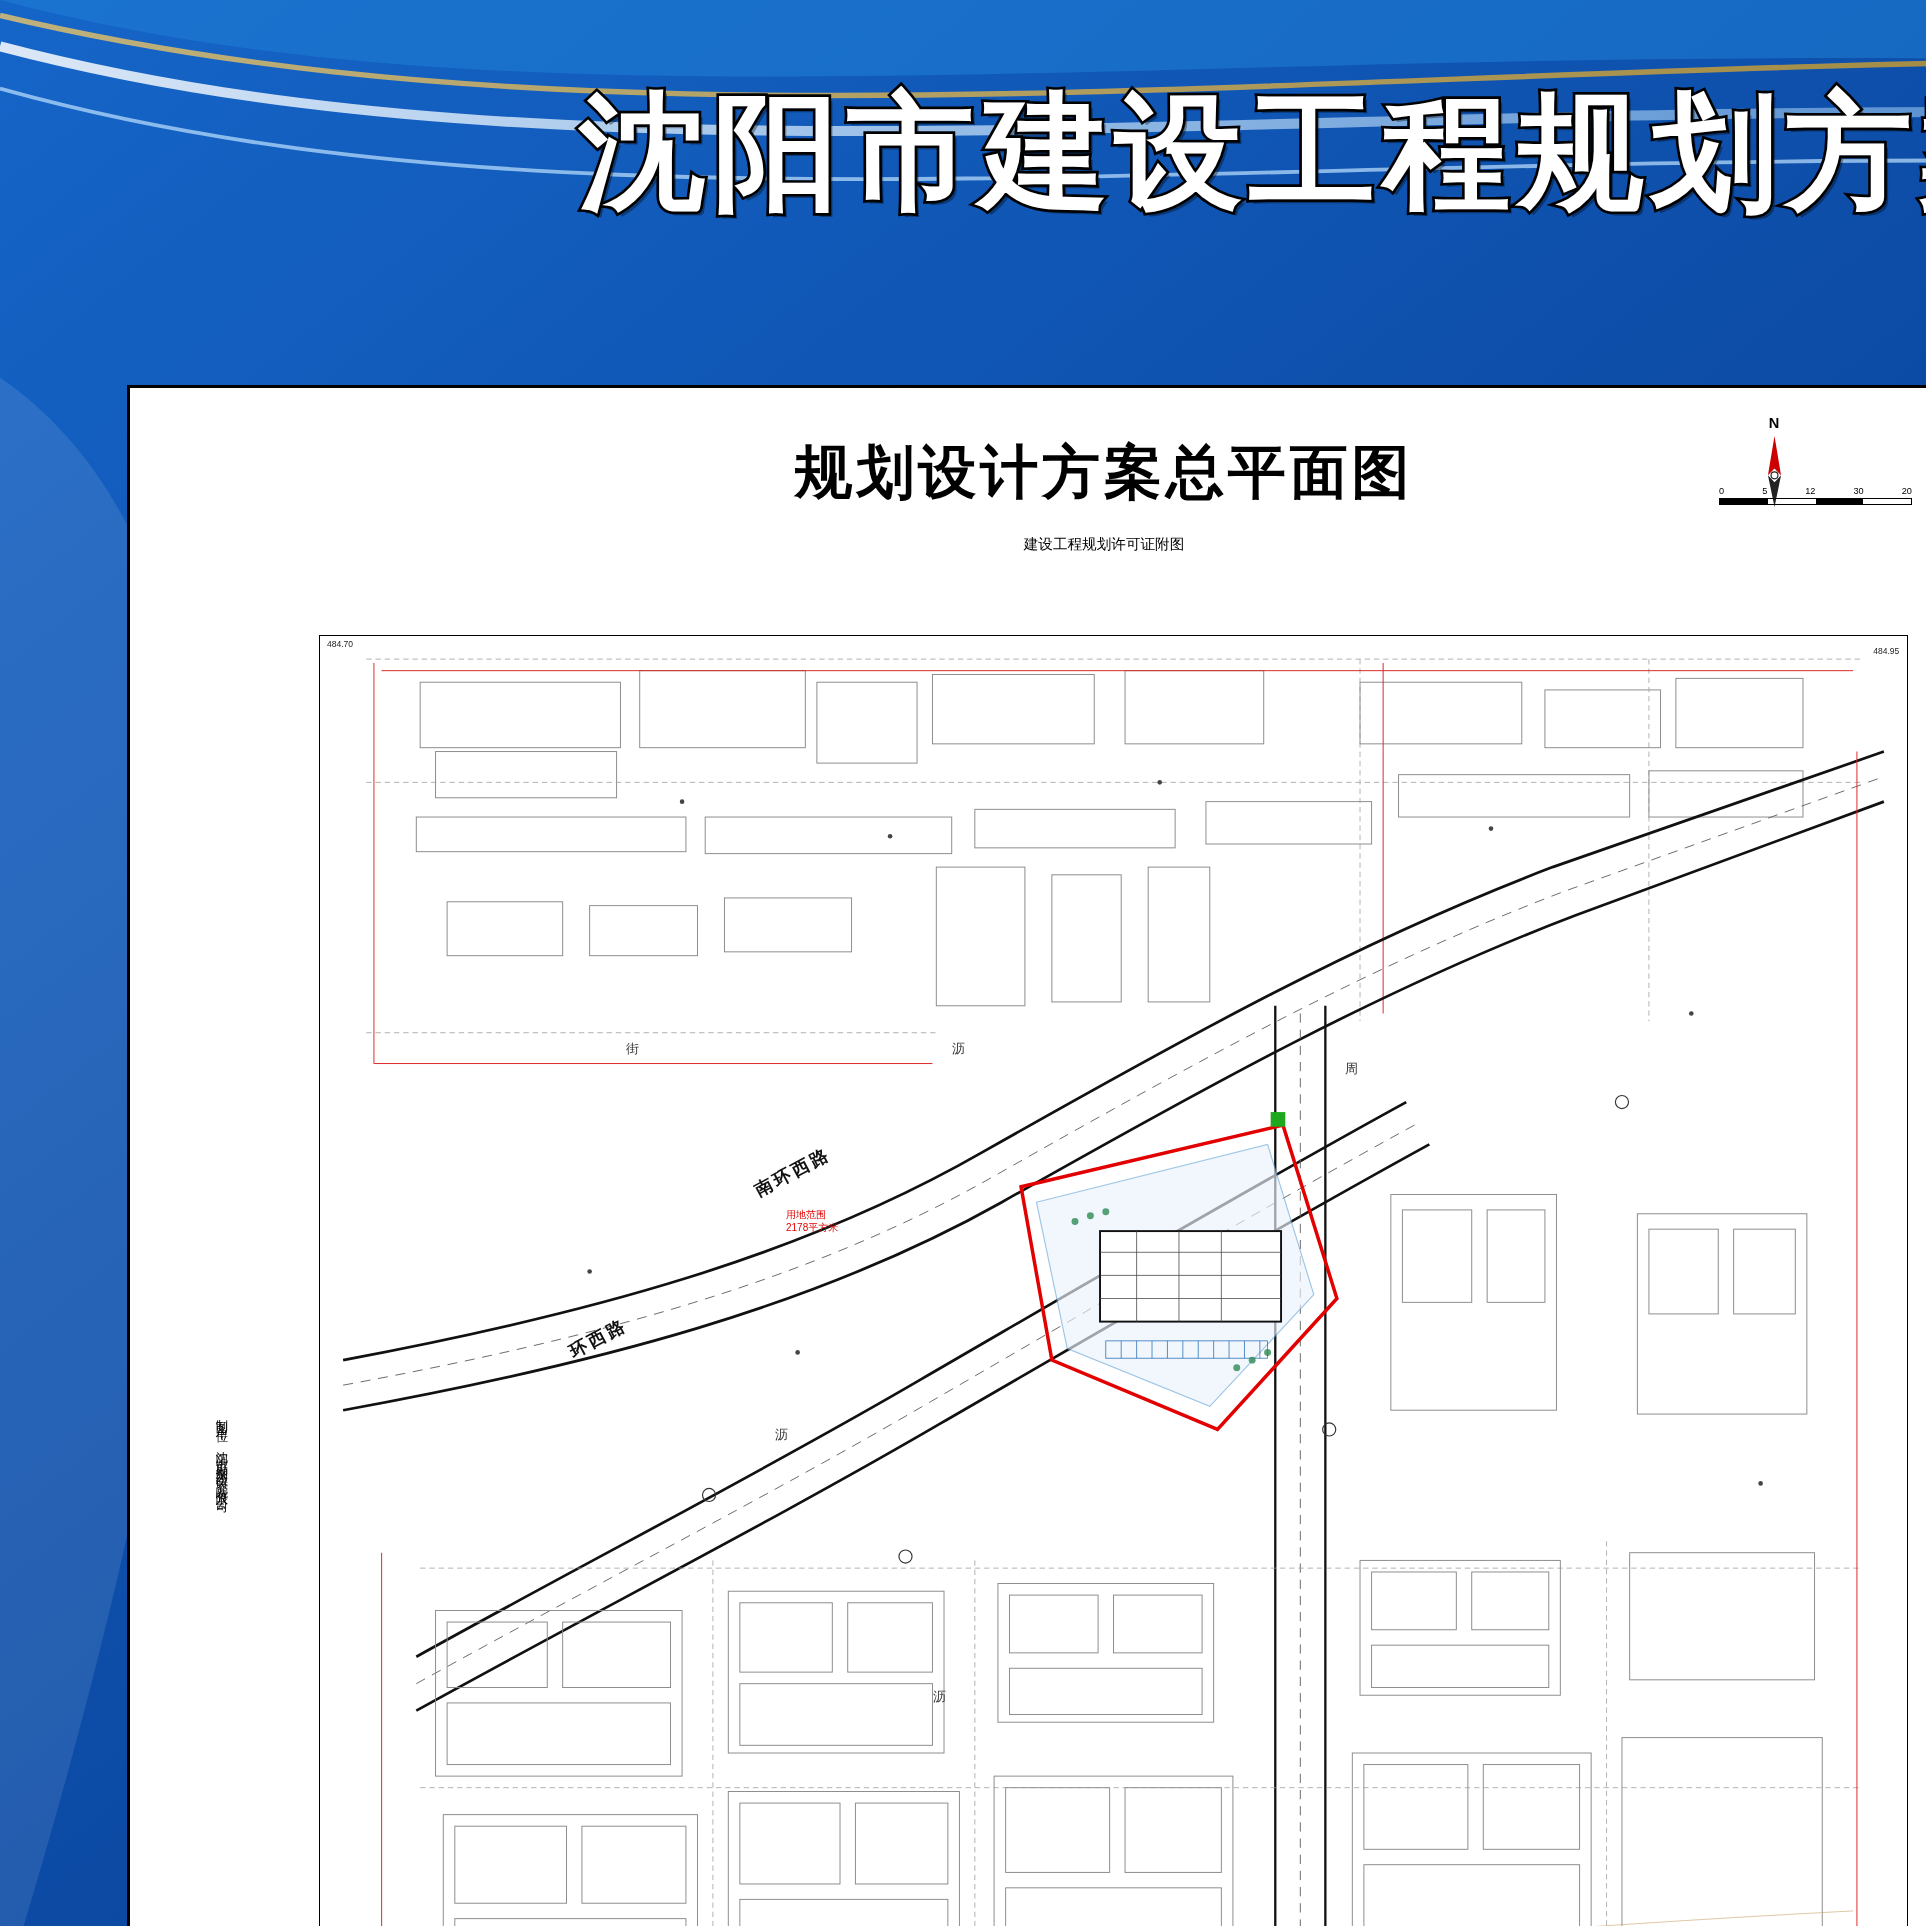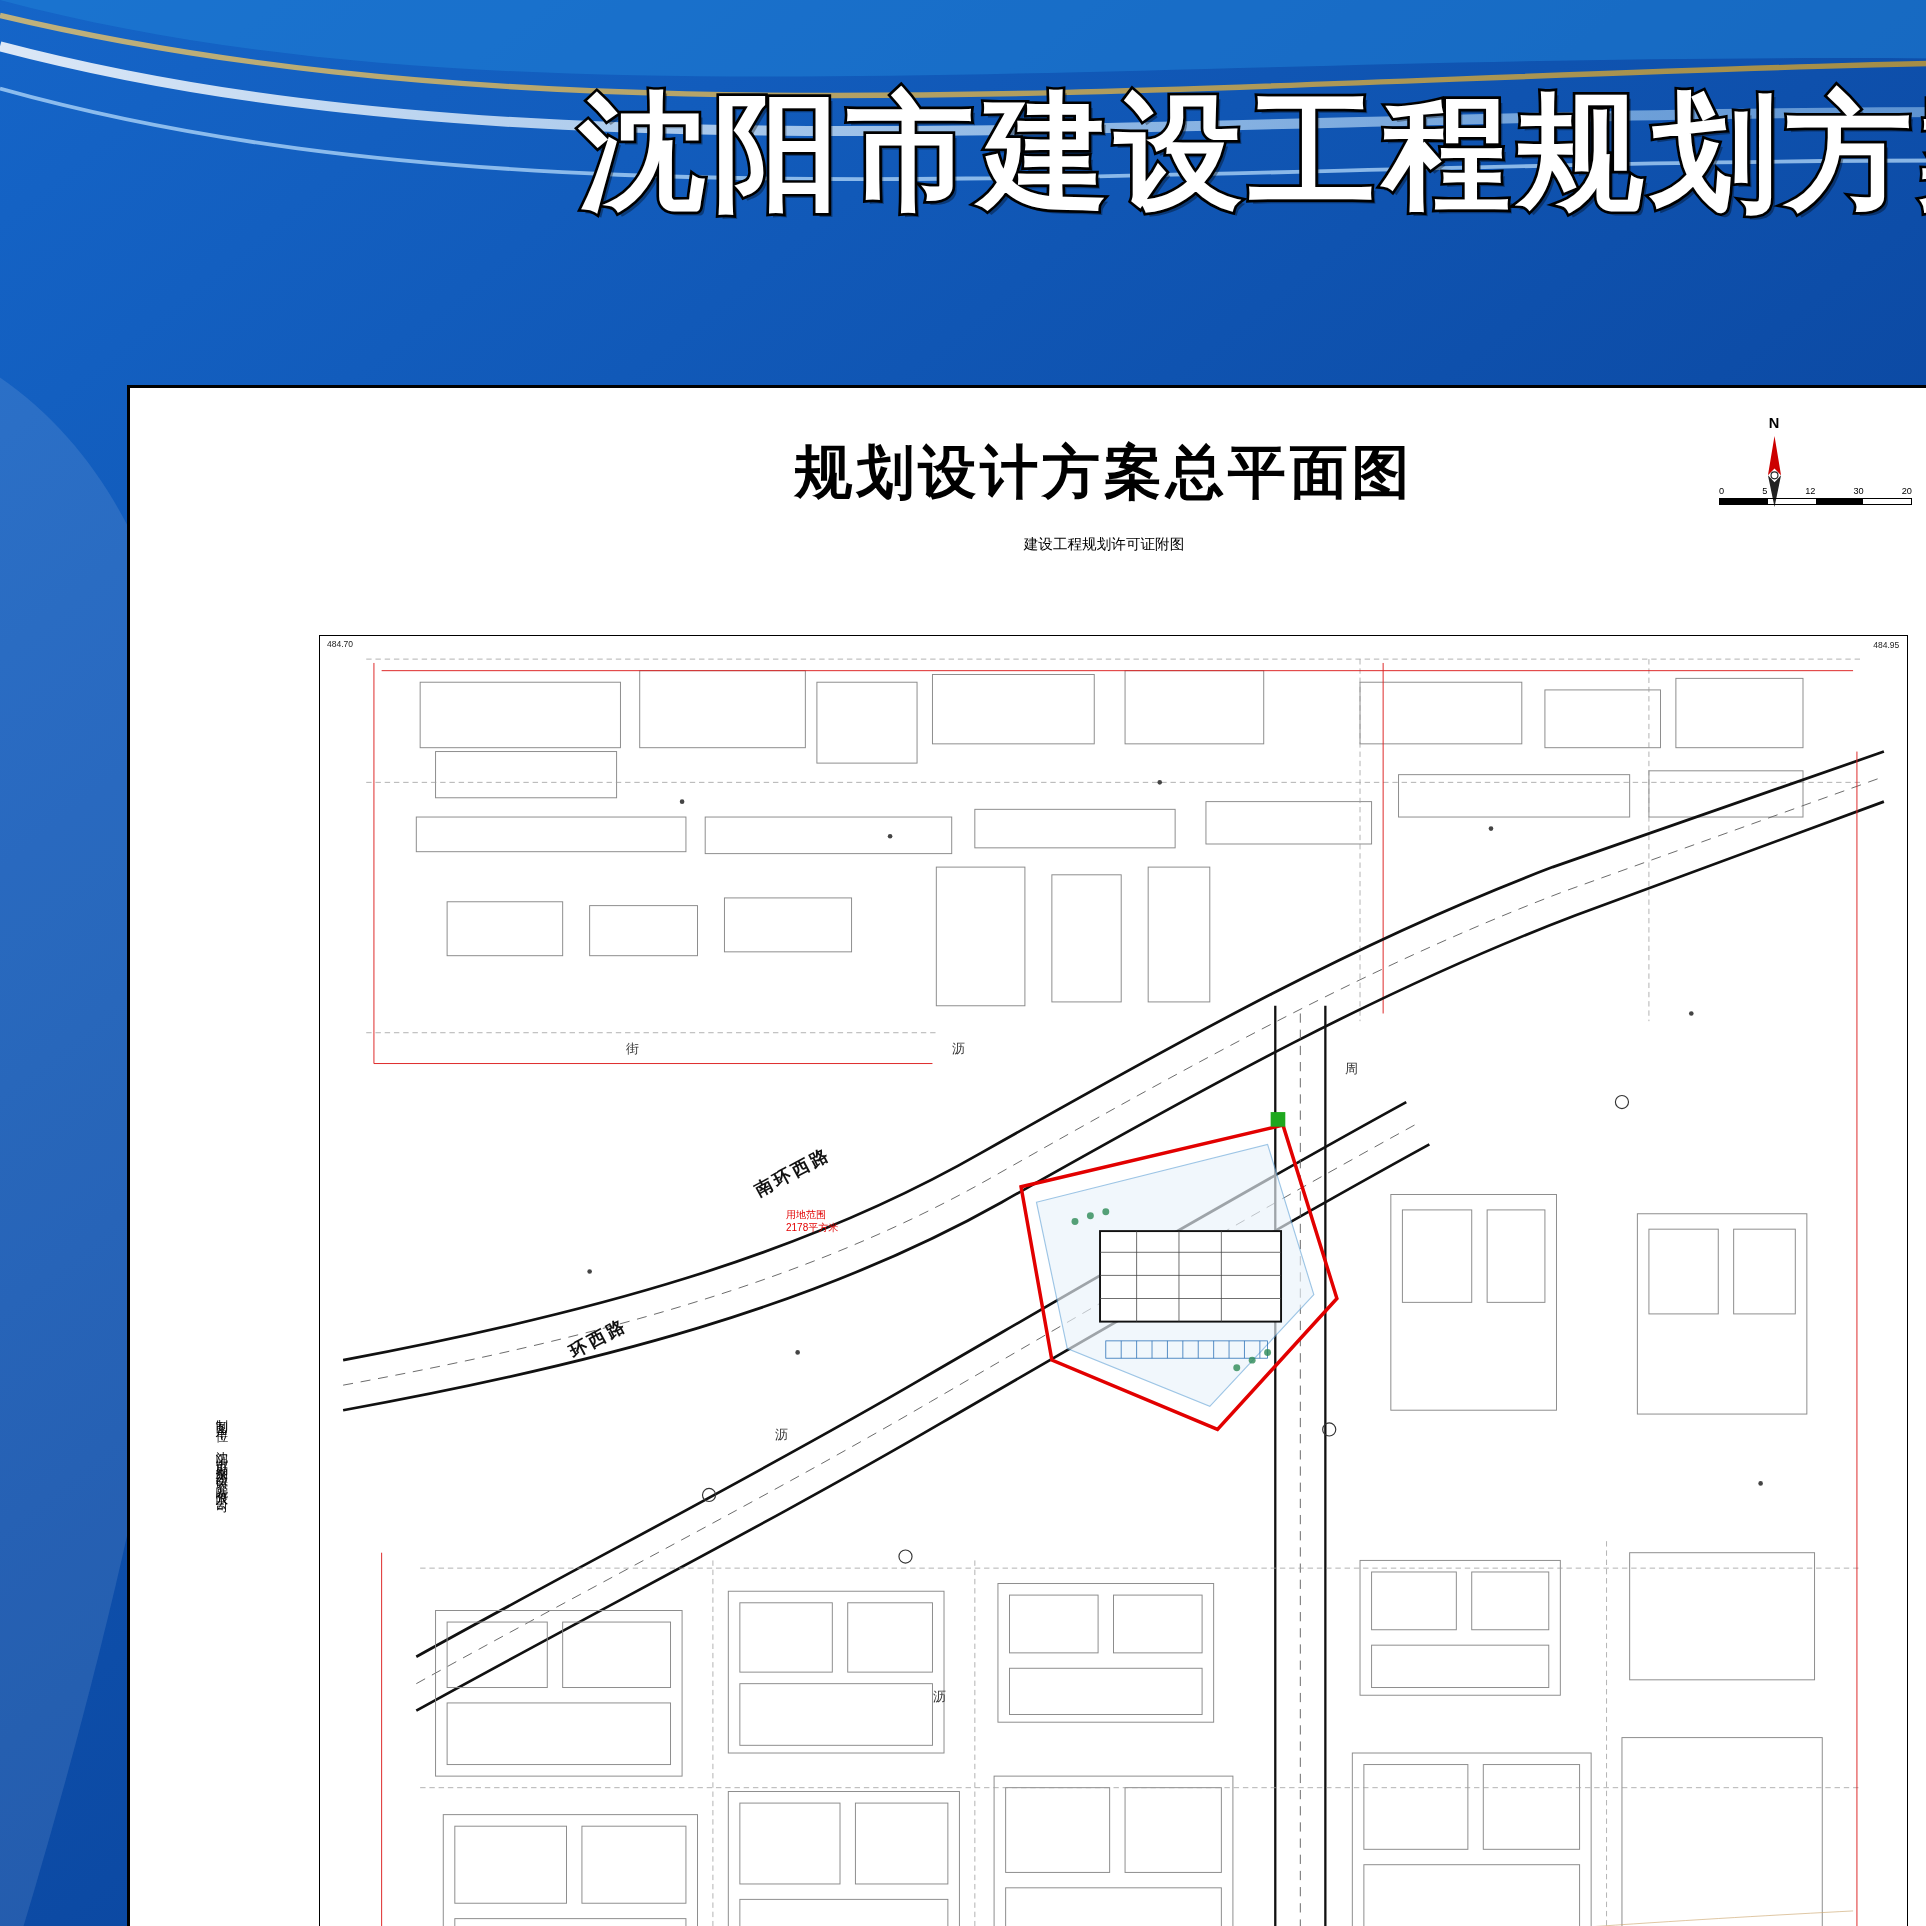--- a/index.html
+++ b/index.html
@@ -88,21 +88,21 @@
     width:1587px; height:1533px;
     border:1.2px solid #000;
     background:#fdfdfd;
     overflow:hidden;
   }
   .map-frame svg { position:absolute; inset:0; width:100%; height:100%; }
   .corner-coord {
     position:absolute; font-size:8.5px; color:#222; font-family:"Liberation Sans", sans-serif;
   }
   .cc-tl { left:7px; top:3.1px; }
-  .cc-tr { right:7.7px; top:4px;text-align:center; }
+  .cc-tr { right:7.7px; top:10px;text-align:center; }
 
   .road-label {
     position:absolute; font-size:17.7px; font-weight:bold; color:#111;
     letter-spacing:3.1px;
   }
   .small-lbl { position:absolute; font-size:8.5px; color:#333; }
   .vertical-credit {
     position:absolute; left:83px; top:1021px;
     writing-mode:vertical-rl;
     font-size:12.3px; letter-spacing:3.9px; color:#000;

